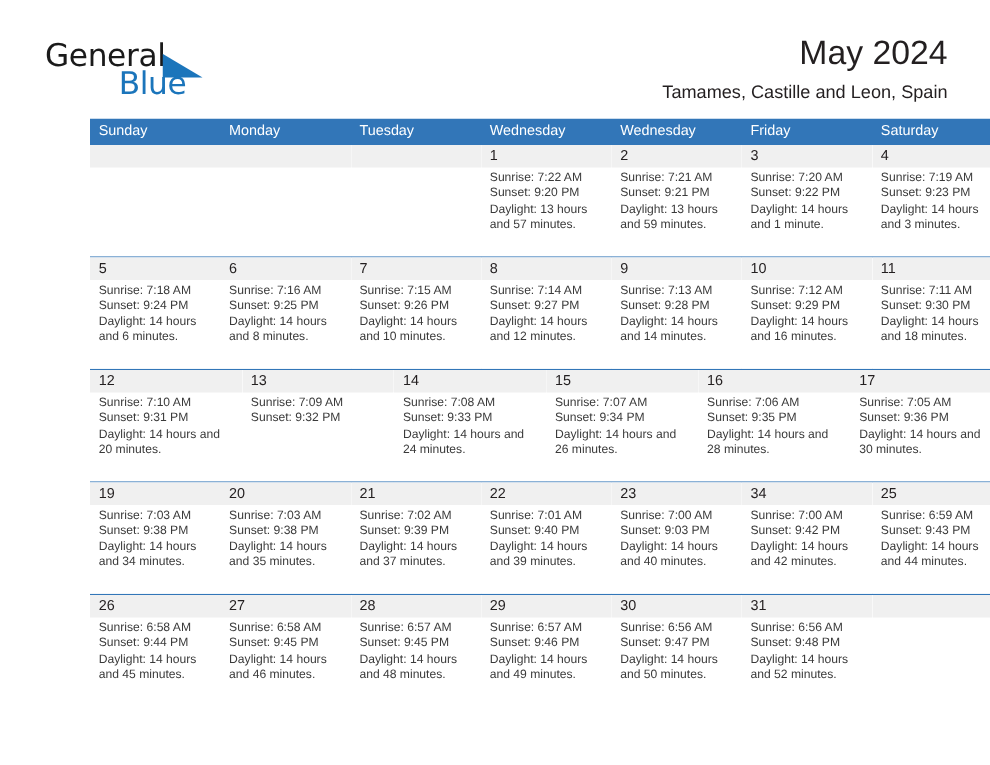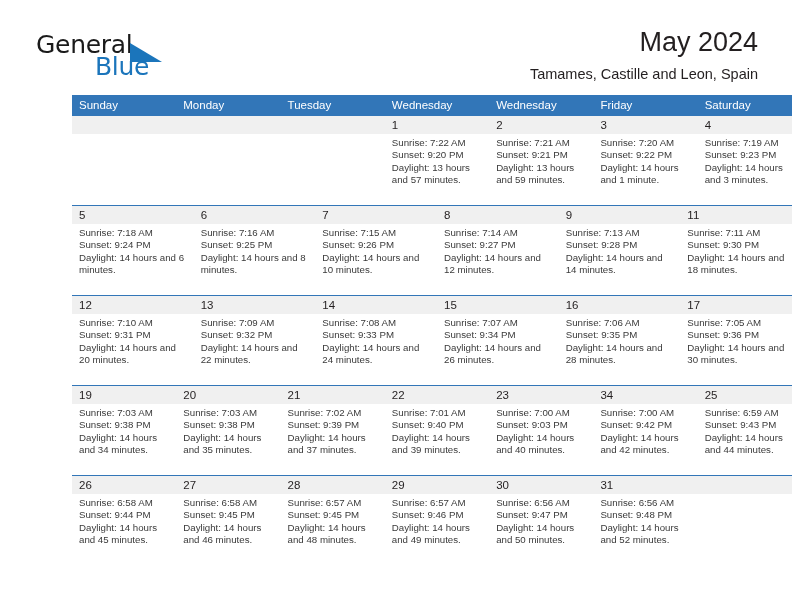--- a/index.html
+++ b/index.html
@@ -256,20 +256,28 @@
           </div>
           <div class="day-cell">
             <div class="day-number-bar">9</div>
             <div class="day-info">
               <div>Sunrise: 7:13 AM</div>
               <div>Sunset: 9:28 PM</div>
               <div class="daylight-line">Daylight: 14 hours and 14 minutes.</div>
             </div>
           </div>
           <div class="day-cell">
+            <div class="day-number-bar">10</div>
+            <div class="day-info">
+              <div>Sunrise: 7:12 AM</div>
+              <div>Sunset: 9:29 PM</div>
+              <div class="daylight-line">Daylight: 14 hours and 16 minutes.</div>
+            </div>
+          </div>
+          <div class="day-cell">
             <div class="day-number-bar">11</div>
             <div class="day-info">
               <div>Sunrise: 7:11 AM</div>
               <div>Sunset: 9:30 PM</div>
               <div class="daylight-line">Daylight: 14 hours and 18 minutes.</div>
             </div>
           </div>
         </div>
         <div class="week-row">
           <div class="day-cell">
@@ -278,21 +286,20 @@
               <div>Sunrise: 7:10 AM</div>
               <div>Sunset: 9:31 PM</div>
               <div class="daylight-line">Daylight: 14 hours and 20 minutes.</div>
             </div>
           </div>
           <div class="day-cell">
             <div class="day-number-bar">13</div>
             <div class="day-info">
               <div>Sunrise: 7:09 AM</div>
               <div>Sunset: 9:32 PM</div>
-              <div class="daylight-line">Daylight: 14 hours and 22 minutes.</div>
             </div>
           </div>
           <div class="day-cell">
             <div class="day-number-bar">14</div>
             <div class="day-info">
               <div>Sunrise: 7:08 AM</div>
               <div>Sunset: 9:33 PM</div>
               <div class="daylight-line">Daylight: 14 hours and 24 minutes.</div>
             </div>
           </div>

